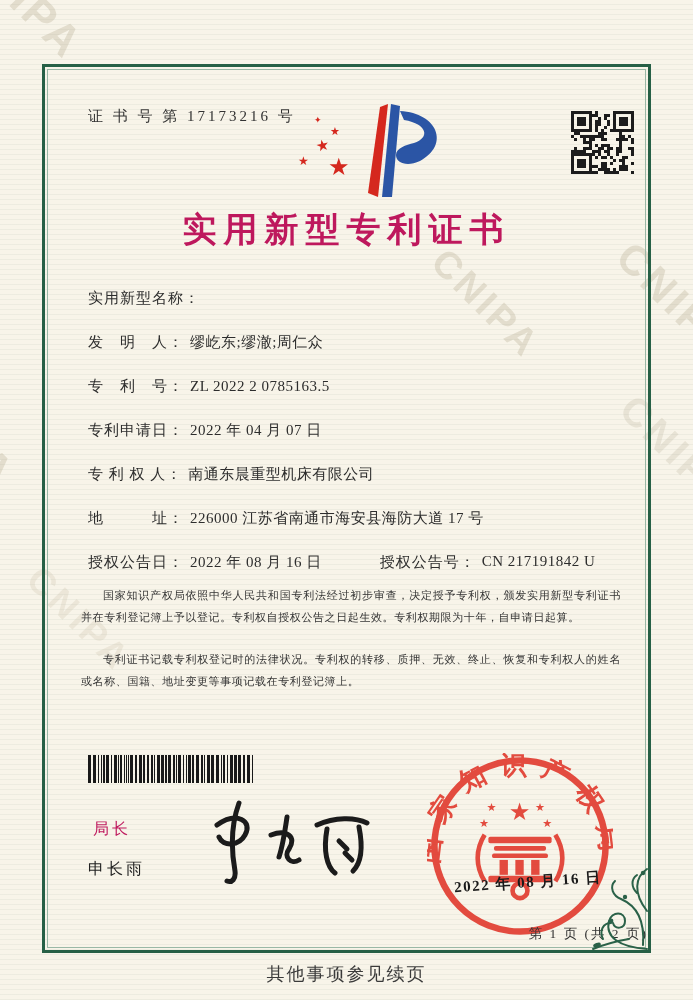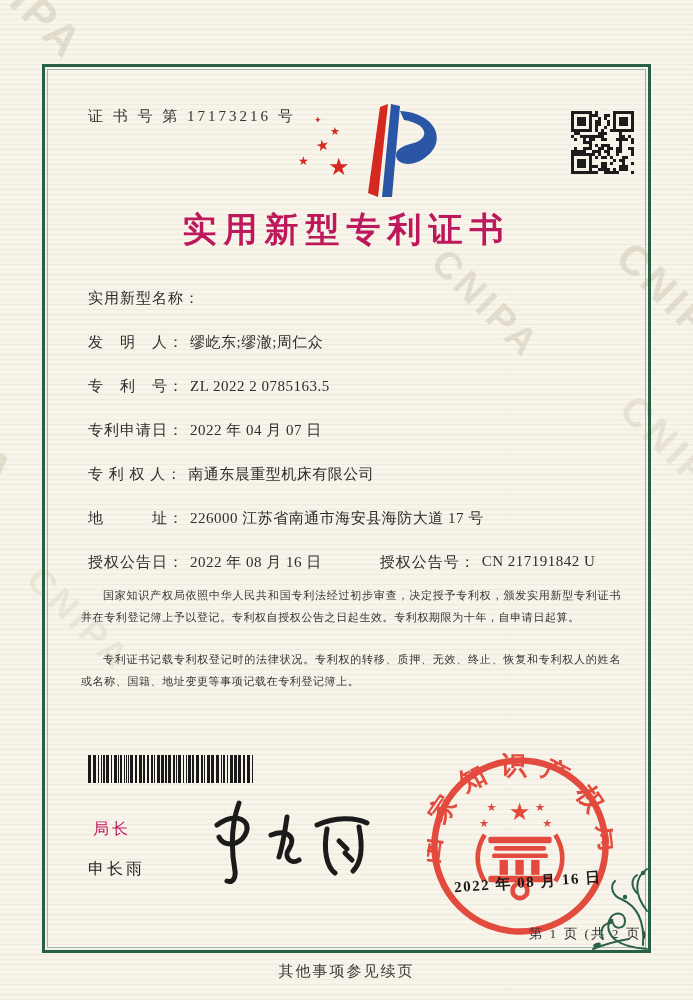--- a/index.html
+++ b/index.html
@@ -84,21 +84,21 @@
     text-align:center; font-size:15px; font-weight:700;
     letter-spacing:1.5px; color:#1a1a1a;
     transform:rotate(-4deg); z-index:4;
   }
   .page-info{
     position:absolute; left:0; top:858px; width:100%;
     text-align:right; font-size:13.5px; letter-spacing:2px; color:#333;
   }
   .note{
     position:absolute; left:0; top:962px; width:100%;
-    text-align:center; font-size:15px; letter-spacing:2px; color:#3a3a3a;
+    text-align:center; font-size:18px; letter-spacing:2px; color:#3a3a3a;
     z-index:2;
   }
   .corner-flourish{ position:absolute; right:-3px; bottom:-3px; }
 </style>
 </head>
 <body>
 
 <span class="wm" style="left:-55px; top:-28px; font-size:44px;">CNIPA</span>
 <span class="wm" style="left:418px; top:282px; font-size:38px;">CNIPA</span>
 <span class="wm" style="left:-128px; top:398px; font-size:46px;">CNIPA</span>

